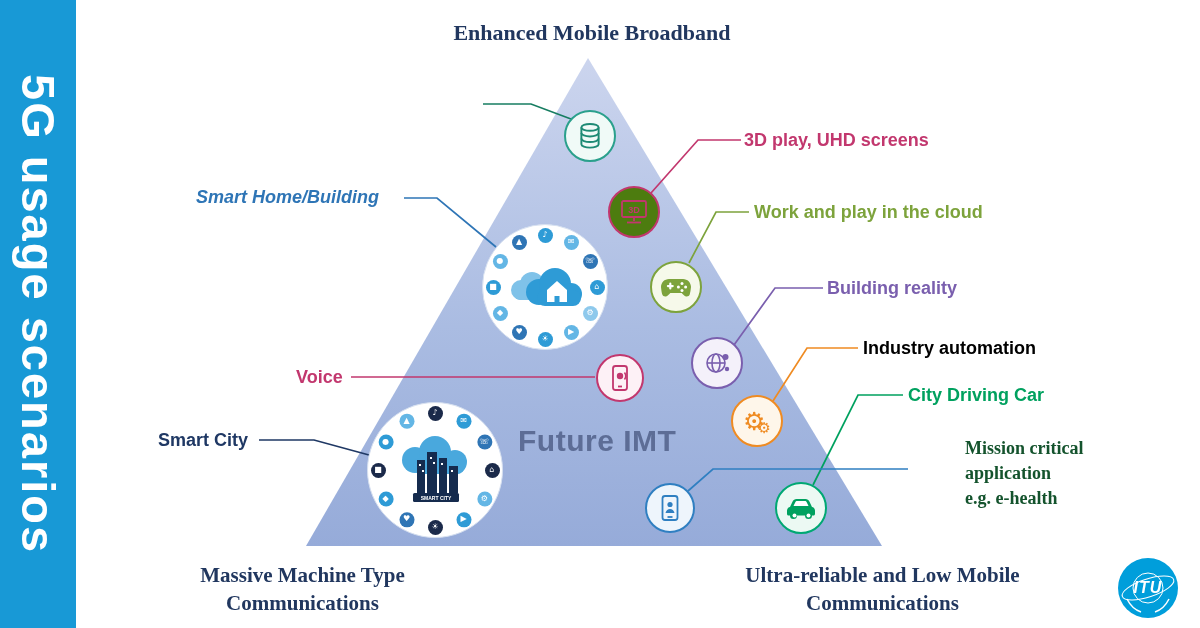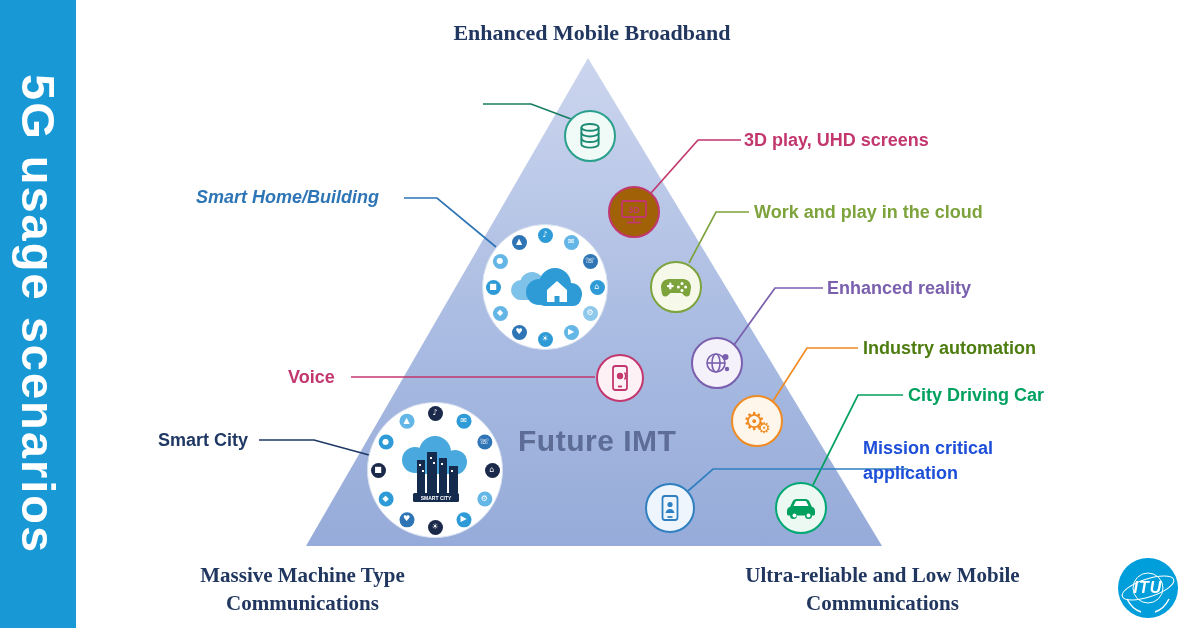--- a/index.html
+++ b/index.html
@@ -79,43 +79,44 @@
     <div>Communications</div>
   </div>
   <div class="header-lbl" style="left:690px;top:561px;width:385px;font-size:21px;line-height:28px;">
     <div>Ultra-reliable and Low Mobile</div>
     <div>Communications</div>
   </div>
   <div class="future" style="left:518px;top:424px;">Future IMT</div>
 
   <div class="lbl" style="left:744px;top:130px;color:#c2376e;">3D play, UHD screens</div>
   <div class="lbl" style="left:754px;top:202px;color:#7da33c;">Work and play in the cloud</div>
-  <div class="lbl" style="left:827px;top:278px;color:#7a5fae;">Enhanced reality</div>
-  <div class="lbl" style="left:863px;top:338px;color:#4d7c0f;">Industry automation</div>
+  <div class="lbl" style="left:827px;top:278px;color:#7a5fae;">Building reality</div>
+  <div class="lbl" style="left:863px;top:338px;color:#000000;">Industry automation</div>
   <div class="lbl" style="left:908px;top:385px;color:#00a15f;">City Driving Car</div>
-  <div class="lbl" style="left:863px;top:436px;color:#1d4ed8;line-height:25px;">
+  <div class="lbl" style="left:965px;top:436px;color:#14532d;line-height:25px;font-family:Liberation Serif, serif;">
     <div>Mission critical</div>
     <div>application</div>
+    <div>e.g. e-health</div>
   </div>
   <div class="lbl" style="left:196px;top:187px;color:#2e75b6;font-style:italic;">Smart Home/Building</div>
-  <div class="lbl" style="left:288px;top:367px;color:#c2376e;">Voice</div>
+  <div class="lbl" style="left:296px;top:367px;color:#c2376e;">Voice</div>
   <div class="lbl" style="left:158px;top:430px;color:#1f3864;">Smart City</div>
 
   <div class="circle-icon" style="left:564px;top:110px;width:52px;height:52px;border-color:#2aa08c;background:#f0faf7;">
     <svg width="26" height="28" viewBox="0 0 24 26">
       <g fill="none" stroke="#1d8a74" stroke-width="1.8">
         <ellipse cx="12" cy="5" rx="8" ry="3.2"></ellipse>
         <path d="M4 5v5.2c0 1.8 3.6 3.2 8 3.2s8-1.4 8-3.2V5"></path>
         <path d="M4 10.2v5.2c0 1.8 3.6 3.2 8 3.2s8-1.4 8-3.2v-5.2"></path>
         <path d="M4 15.4v5.2c0 1.8 3.6 3.2 8 3.2s8-1.4 8-3.2v-5.2"></path>
       </g>
     </svg>
   </div>
 
-  <div class="circle-icon" style="left:608px;top:186px;width:52px;height:52px;border-color:#c2376e;background:#a16207;">
+  <div class="circle-icon" style="left:608px;top:186px;width:52px;height:52px;border-color:#c2376e;background:#4d7c0f;">
     <svg width="30" height="28" viewBox="0 0 30 28">
       <g fill="none" stroke="#c2376e" stroke-width="1.8">
         <rect x="3" y="3" width="24" height="16" rx="1.5"></rect>
         <line x1="15" y1="19" x2="15" y2="23"></line>
         <line x1="8" y1="24.5" x2="22" y2="24.5"></line>
       </g>
       <text x="15" y="14.5" text-anchor="middle" font-size="9" font-weight="bold" fill="#c2376e">3D</text>
     </svg>
   </div>
 

